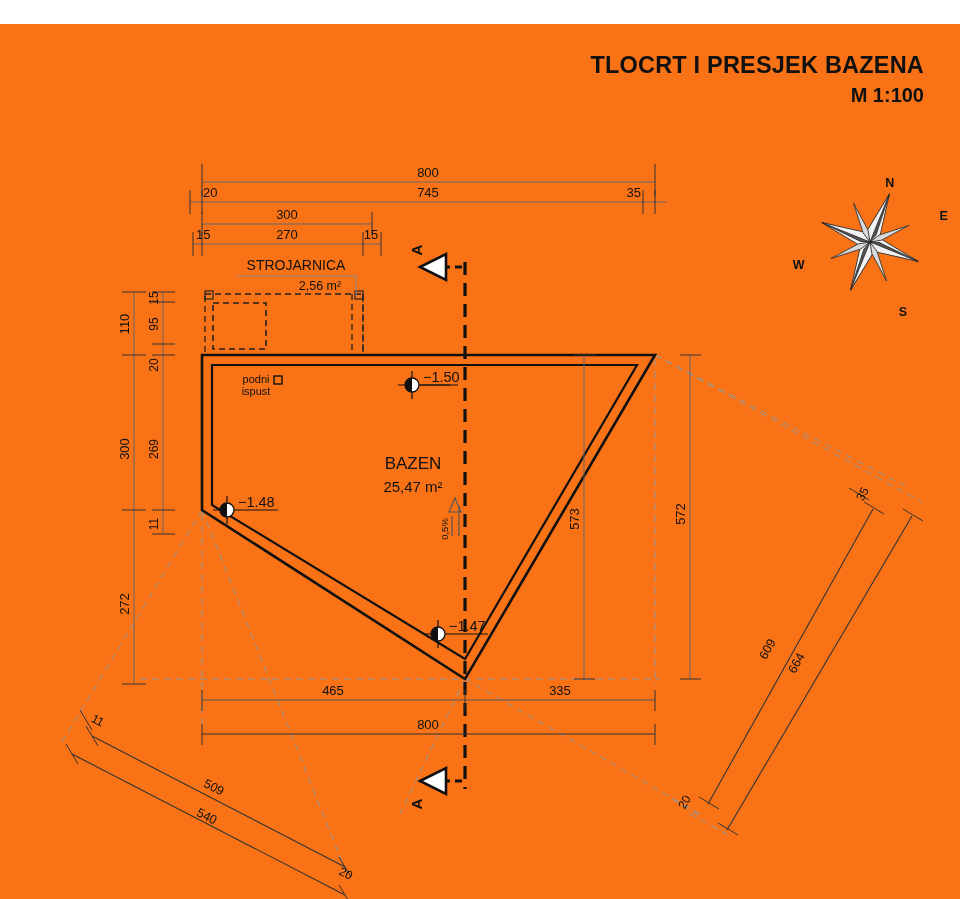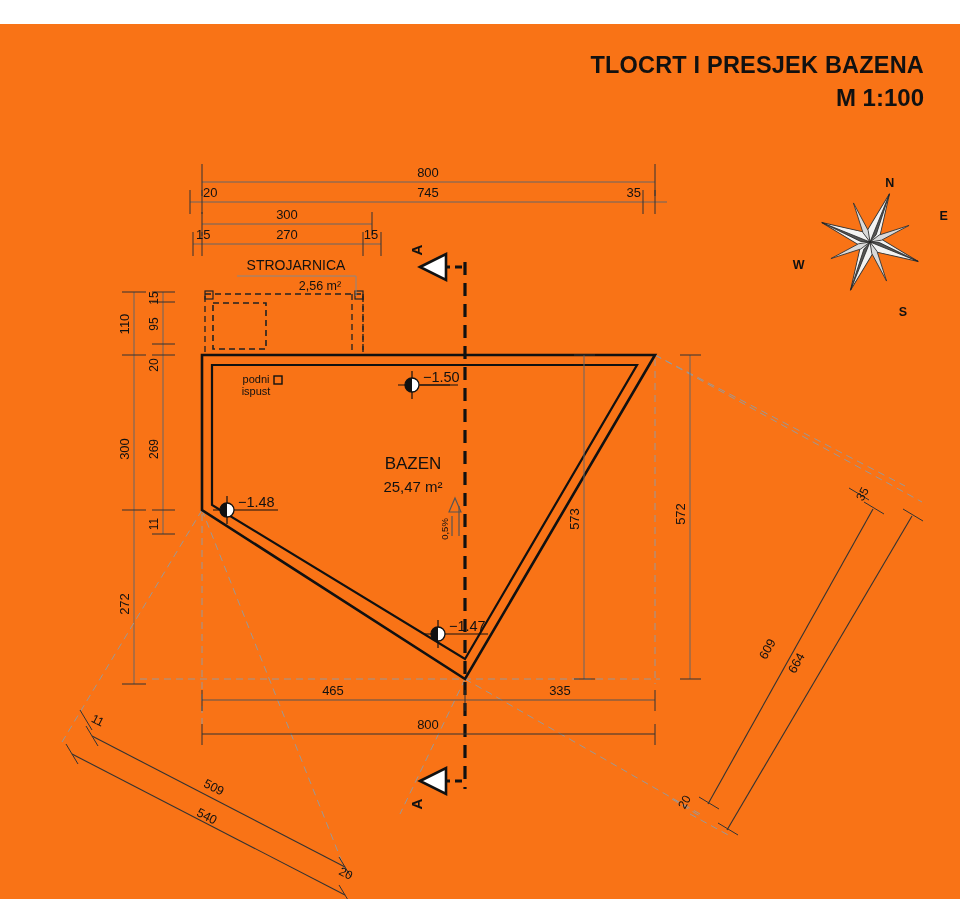--- a/index.html
+++ b/index.html
@@ -27,21 +27,21 @@
     text-align: right;
     line-height: 1.28;
   }
   #title-block .t-main {
     font-size: 23.5px;
     font-weight: bold;
     letter-spacing: 0.2px;
     white-space: nowrap;
   }
   #title-block .t-scale {
-    font-size: 24px;
+    font-size: 20px;
     font-weight: bold;
     margin-top: 3px;
   }
   #drawing-svg {
     position: absolute;
     left: 0;
     top: 0;
   }
   .dim-text, .label-text {
     font-family: "Liberation Sans", sans-serif;

